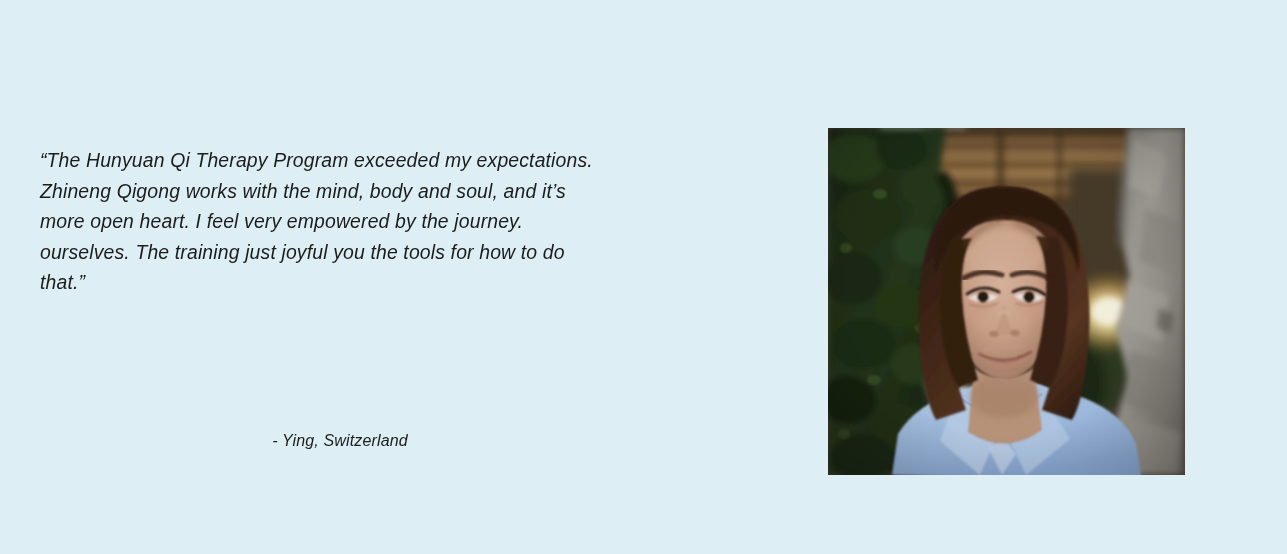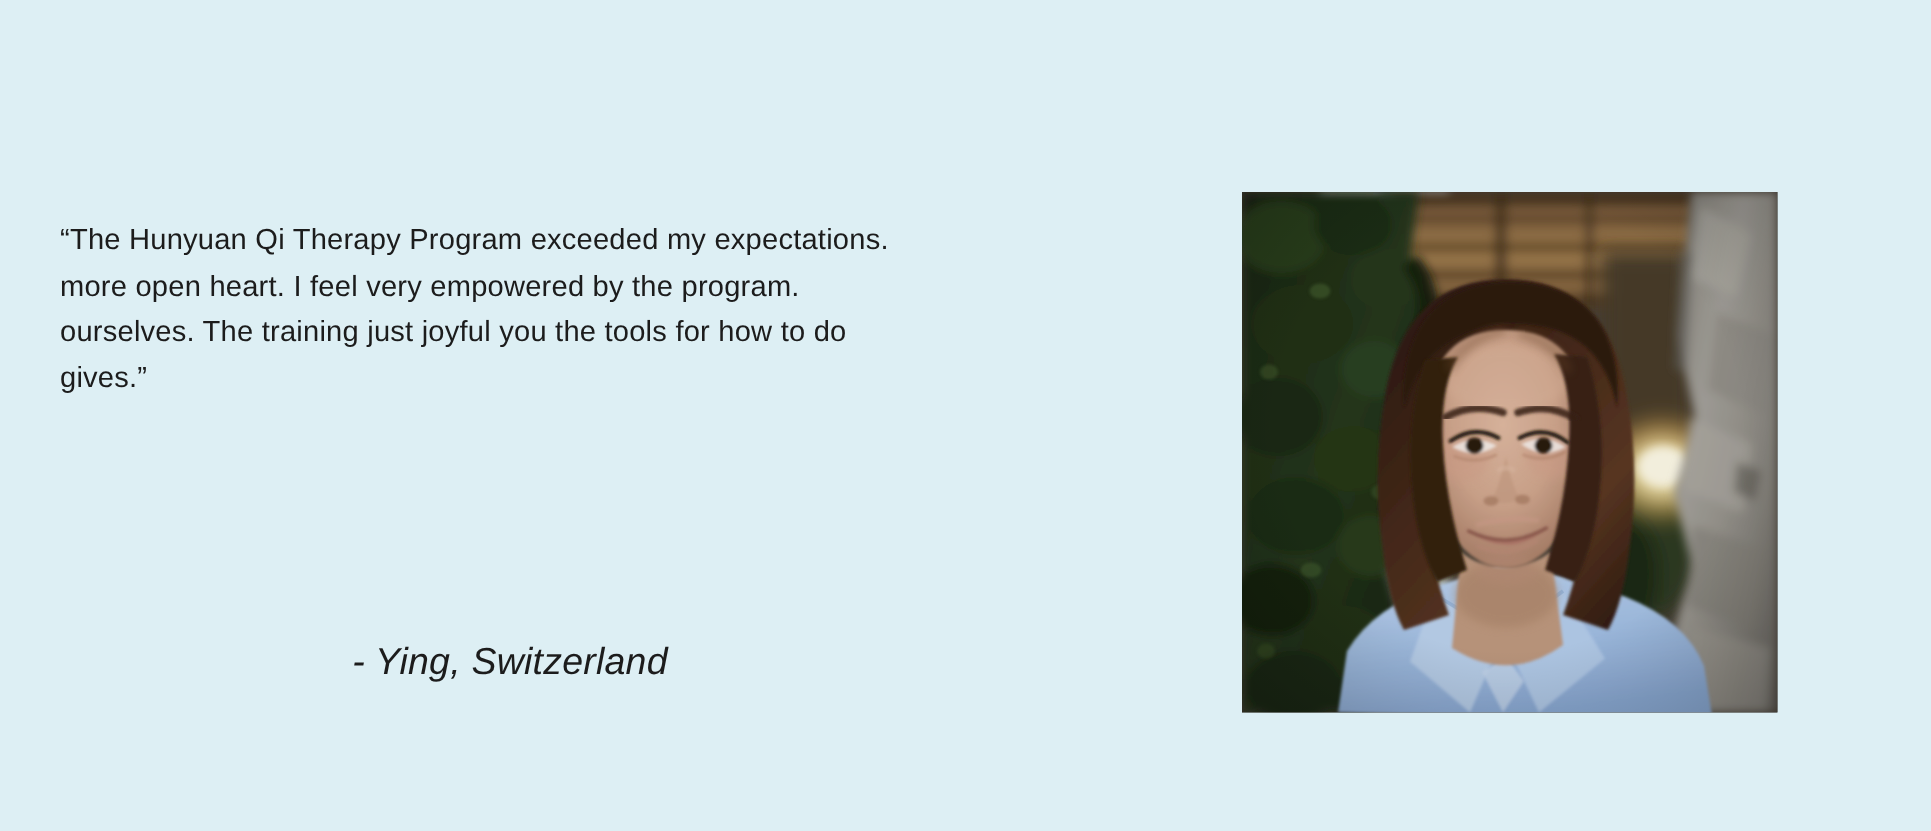--- a/index.html
+++ b/index.html
@@ -22,35 +22,36 @@
 
   
   #quote-block {
     position: absolute;
     left: 40px;
     top: 145px;
     width: 620px;
   }
 
   .quote-line {
+    font-style: italic;
     font-size: 19.4px;
     line-height: 30.6px;
     color: #1c1c1c;
     letter-spacing: 0.15px;
     white-space: nowrap;
   }
 
   #attribution {
     position: absolute;
     left: 40px;
     top: 426px;
     width: 600px;
     text-align: center;
     font-style: italic;
-    font-size: 25px;
+    font-size: 16px;
     line-height: 30.6px;
     color: #1c1c1c;
     letter-spacing: 0.15px;
   }
 
   
   #portrait-photo {
     position: absolute;
     left: 828px;
     top: 128px;
@@ -65,23 +66,24 @@
     height: 347px;
   }
 </style>
 </head>
 <body>
 
 <div id="testimonial-slide">
 
   <div id="quote-block">
     <div class="quote-line">“The Hunyuan Qi Therapy Program exceeded my expectations.</div>
-    <div class="quote-line">more open heart. I feel very empowered by the program.</div>
+    <div class="quote-line">Zhineng Qigong works with the mind, body and soul, and it’s</div>
+    <div class="quote-line">more open heart. I feel very empowered by the journey.</div>
     <div class="quote-line">ourselves. The training just joyful you the tools for how to do</div>
-    <div class="quote-line">gives.”</div>
+    <div class="quote-line">that.”</div>
   </div>
 
   <div id="attribution">- Ying, Switzerland</div>
 
   <div id="portrait-photo">
     <svg viewBox="0 0 357 347" preserveAspectRatio="none">
       <defs>
         <linearGradient id="gWall" x1="0" y1="0" x2="0" y2="1">
           <stop offset="0%" stop-color="#cfd8da"></stop>
           <stop offset="45%" stop-color="#f2f5f4"></stop>

